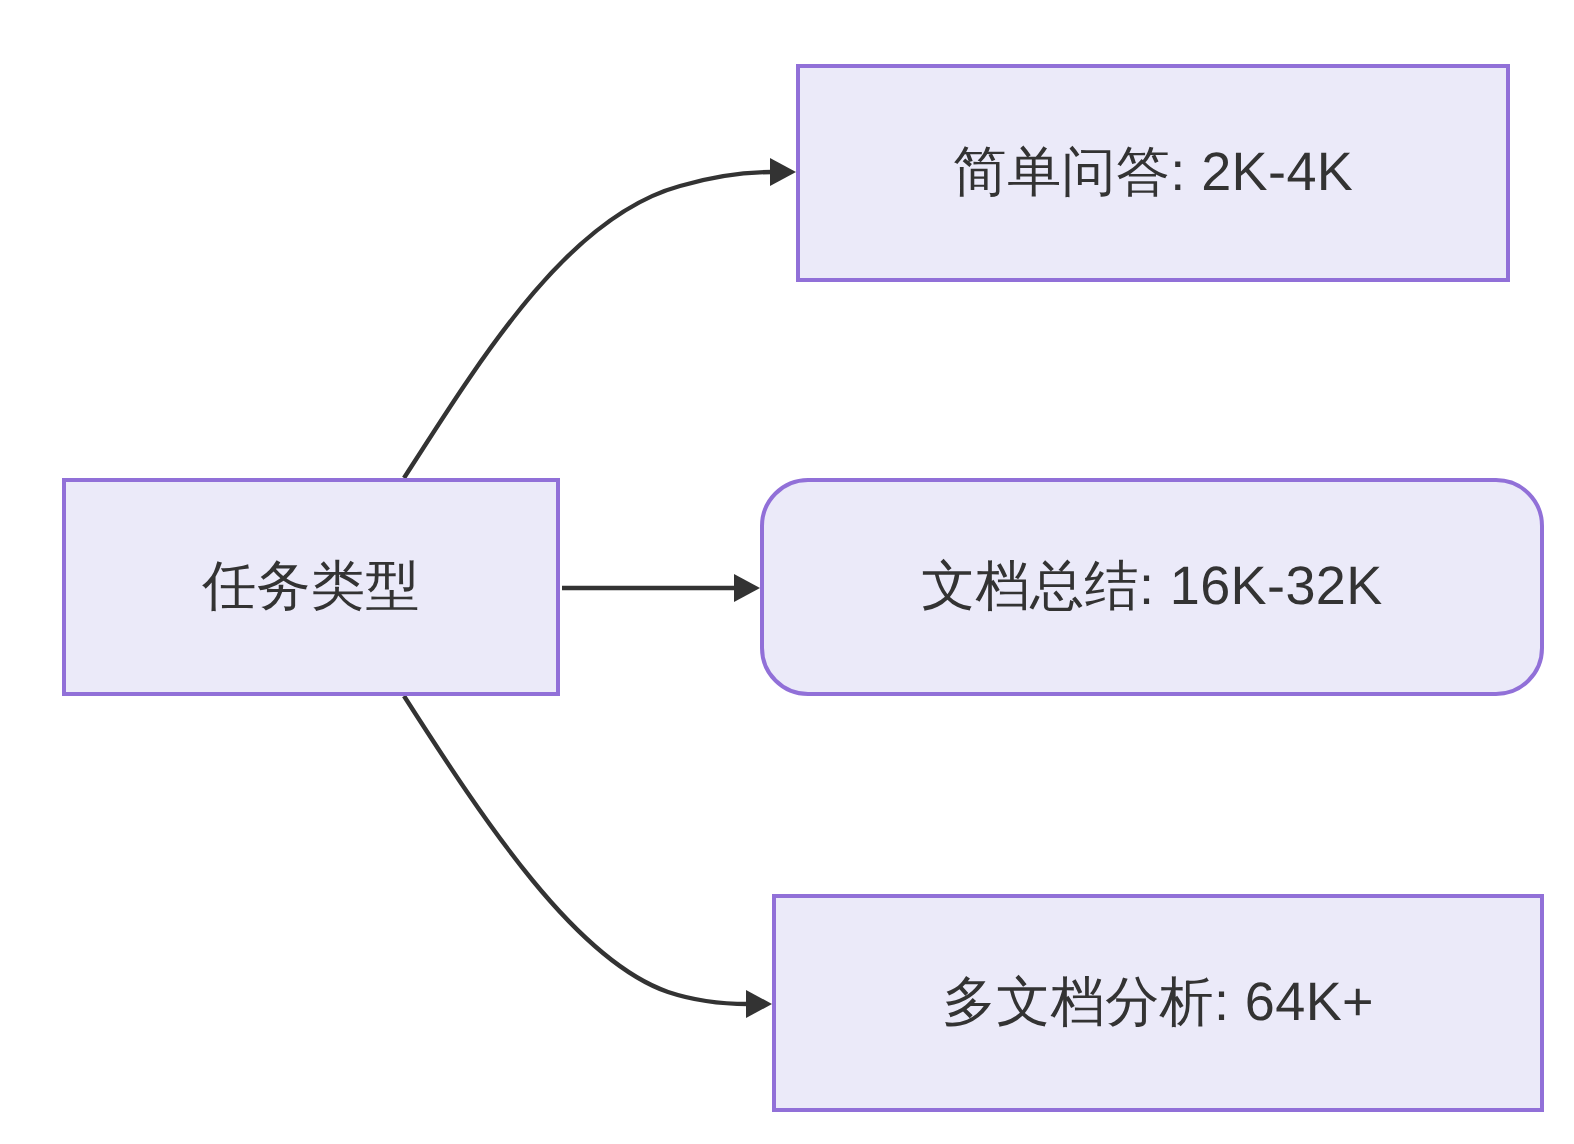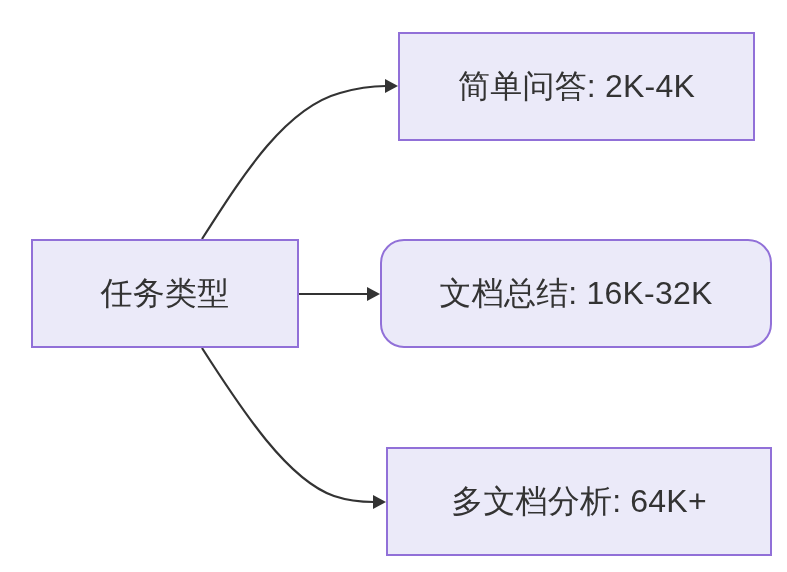--- a/index.html
+++ b/index.html
@@ -31,29 +31,29 @@
     background: #ebeaf9;
     border: 2px solid #9170d8;
     border-radius: 0;
     display: flex;
     align-items: center;
     justify-content: center;
     z-index: 2;
   }
   .node-label {
     color: #333333;
-    font-size: 32px;
+    font-size: 27px;
     line-height: 1.1;
     white-space: nowrap;
     letter-spacing: 0.2px;
   }
   #node-root {
     left: 31px;
     top: 239px;
-    width: 268px;
+    width: 249px;
     height: 109px;
   }
   #node-simple-qa {
     left: 398px;
     top: 32px;
     width: 357px;
     height: 109px;
   }
   #node-doc-summary {
     left: 380px;

